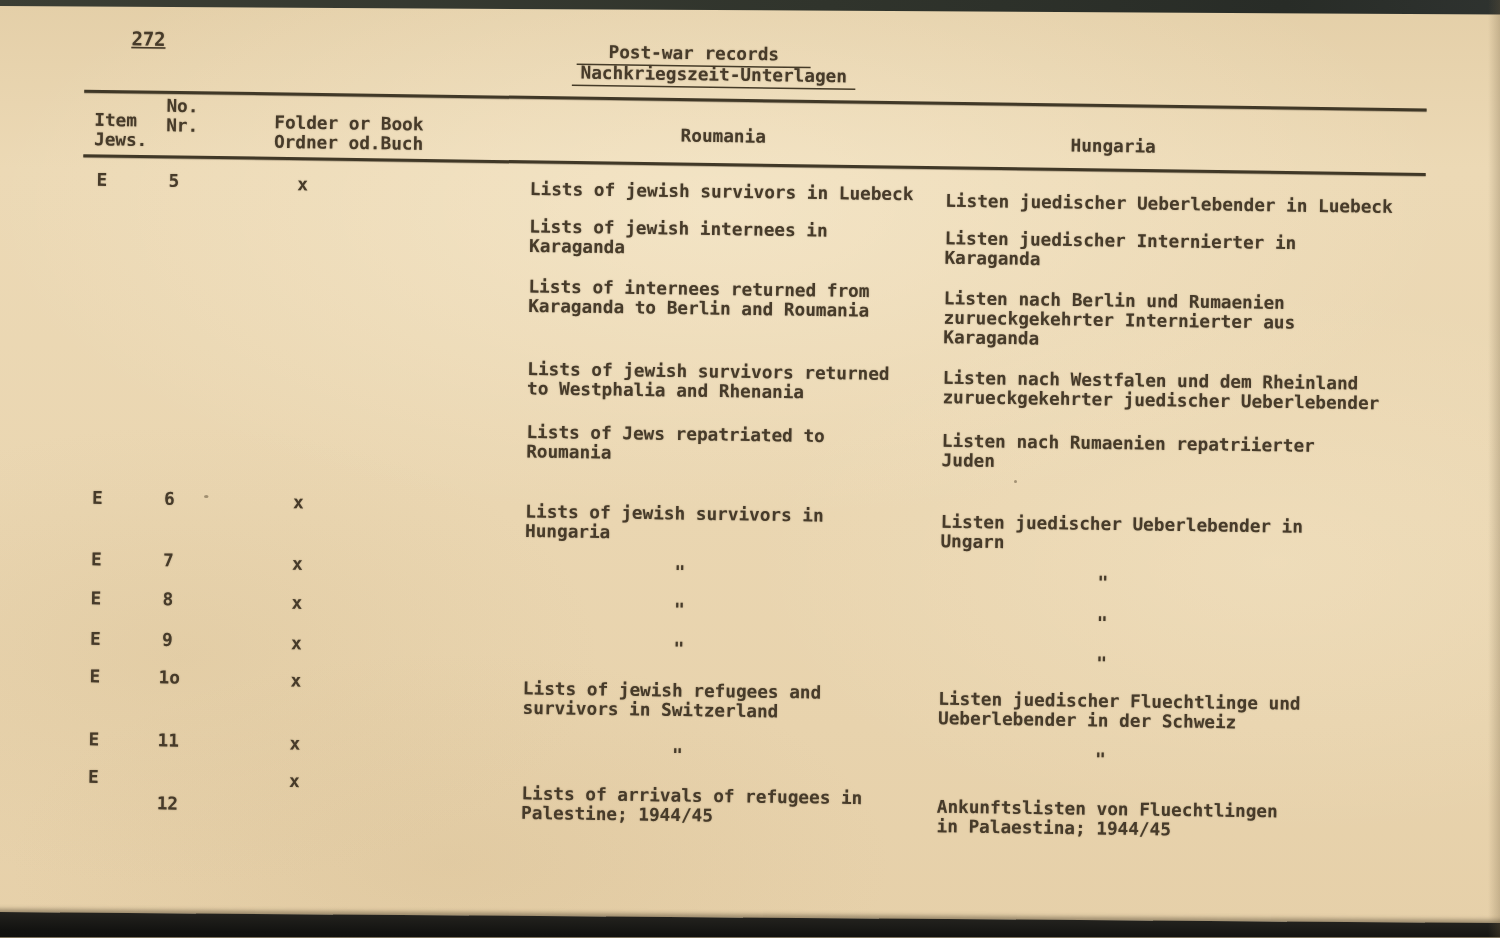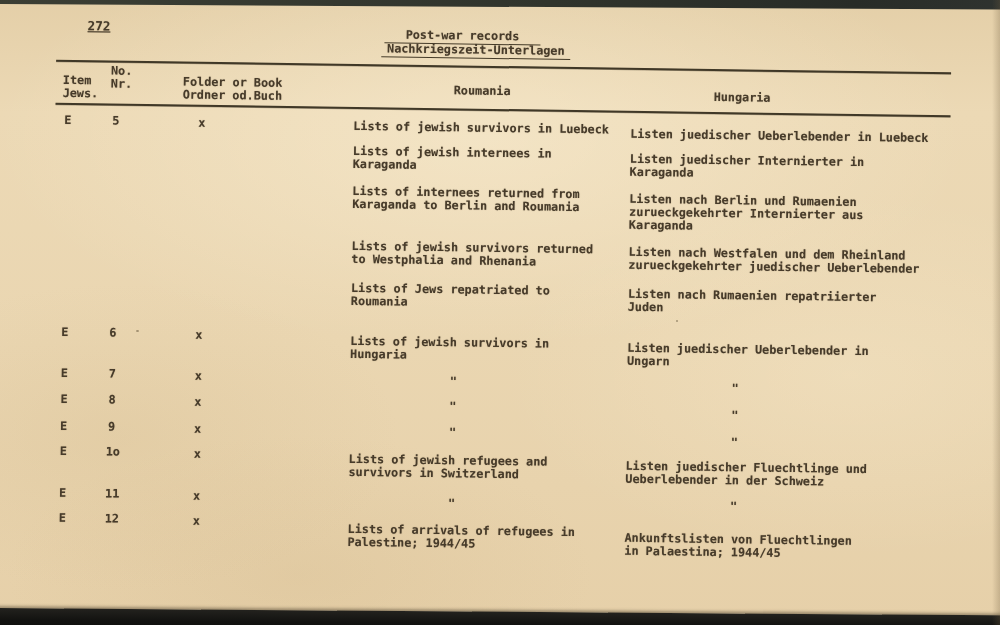--- a/index.html
+++ b/index.html
@@ -158,21 +158,21 @@
   <div>
     <div class="t" style="left:66px; top:486px;">E</div>
     <div class="t" style="left:112px; top:486px;">11</div>
     <div class="t" style="left:200px; top:487px;">x</div>
     <div class="t" style="left:455px; top:491px;">"</div>
     <div class="t" style="left:737px; top:490px;">"</div>
   </div>
 
   <div>
     <div class="t" style="left:66px; top:511px;">E</div>
-    <div class="t" style="left:112px; top:511px;">12</div>
+    <div class="t" style="left:112px; top:528px;">12</div>
     <div class="t" style="left:200px; top:512px;">x</div>
     <div class="t" style="left:355px; top:518px;">Lists of arrivals of refugees in
 Palestine; 1944/45</div>
     <div class="t" style="left:632px; top:523px;">Ankunftslisten von Fluechtlingen
 in Palaestina; 1944/45</div>
   </div>
 
 </div>
 
 <div class="speck" style="left:136px; top:330px; width:3px; height:2px;"></div>

